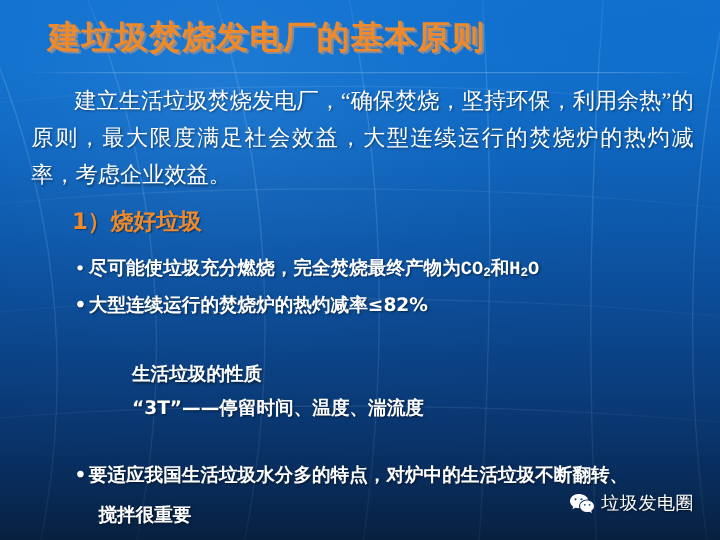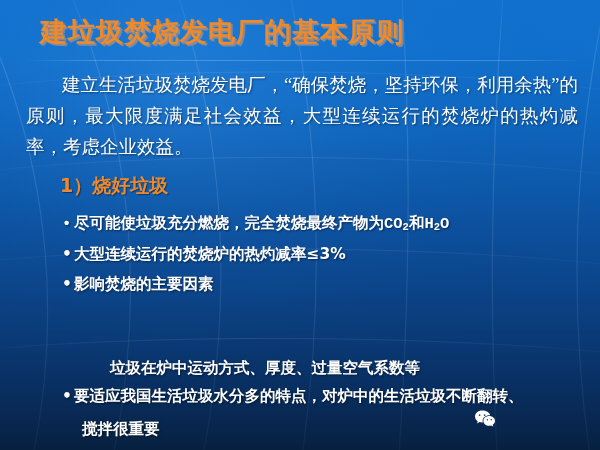--- a/index.html
+++ b/index.html
@@ -202,38 +202,37 @@
 
   <div id="intro">建立生活垃圾焚烧发电厂，“确保焚烧，坚持环保，利用余热”的原则，最大限度满足社会效益，大型连续运行的焚烧炉的热灼减率，考虑企业效益。</div>
 
   <div id="section-heading">1）烧好垃圾</div>
 
   <div class="bullet" id="b1">
     <span class="dot">•</span><span>尽可能使垃圾充分燃烧，完全焚烧最终产物为CO</span><sub>2</sub><span>和H</span><sub>2</sub><span>O</span>
   </div>
 
   <div class="bullet" id="b2">
-    <span class="dot">•</span><span>大型连续运行的焚烧炉的热灼减率≤3%</span>
-  </div>
-
-  <div class="bullet" id="b3">
-    <span class="dot">•</span><span>影响焚烧的主要因素</span>
-  </div>
-
-  <div class="sub" id="s3">垃圾在炉中运动方式、厚度、过量空气系数等</div>
+    <span class="dot">•</span><span>大型连续运行的焚烧炉的热灼减率≤82%</span>
+  </div>
+
+
+  <div class="sub" id="s1">生活垃圾的性质</div>
+  <div class="sub" id="s2">“3T”——停留时间、温度、湍流度</div>
 
   <div class="bullet" id="b4">
     <span class="dot">•</span><span>要适应我国生活垃圾水分多的特点，对炉中的生活垃圾不断翻转、</span>
   </div>
   <div class="bullet" id="b4l2">搅拌很重要</div>
 
   <div id="watermark">
     <svg width="22" height="18" viewBox="0 0 44 34">
       <path d="M16.2 2.2C8.3 2.2 2 7.6 2 14.2c0 3.8 2.1 7.1 5.4 9.3l-1.4 4.3 5-2.6c1.6.45 3.3.7 5.2.7.5 0 1 0 1.5-.06-.3-1-.5-2-.5-3.05 0-6.3 6.1-11.4 13.6-11.4.5 0 1 .02 1.5.07C31.1 6.1 24.3 2.2 16.2 2.2z" fill="#ffffff"></path>
       <circle cx="11.2" cy="11.2" r="1.75" fill="#0b4489"></circle>
       <circle cx="21.2" cy="11.2" r="1.75" fill="#0b4489"></circle>
       <path d="M42 22.8c0-5.3-5.2-9.6-11.6-9.6S18.8 17.5 18.8 22.8s5.2 9.6 11.6 9.6c1.4 0 2.7-.2 3.9-.55l4.2 2.1-1.15-3.5C39.9 28.6 42 25.9 42 22.8z" fill="#ffffff"></path>
       <circle cx="26.6" cy="20.4" r="1.5" fill="#0b4489"></circle>
       <circle cx="34.6" cy="20.4" r="1.5" fill="#0b4489"></circle>
     </svg>
+    <span class="wm-label">垃圾发电圈</span>
   </div>
 
 </div>
 
 </body></html>

